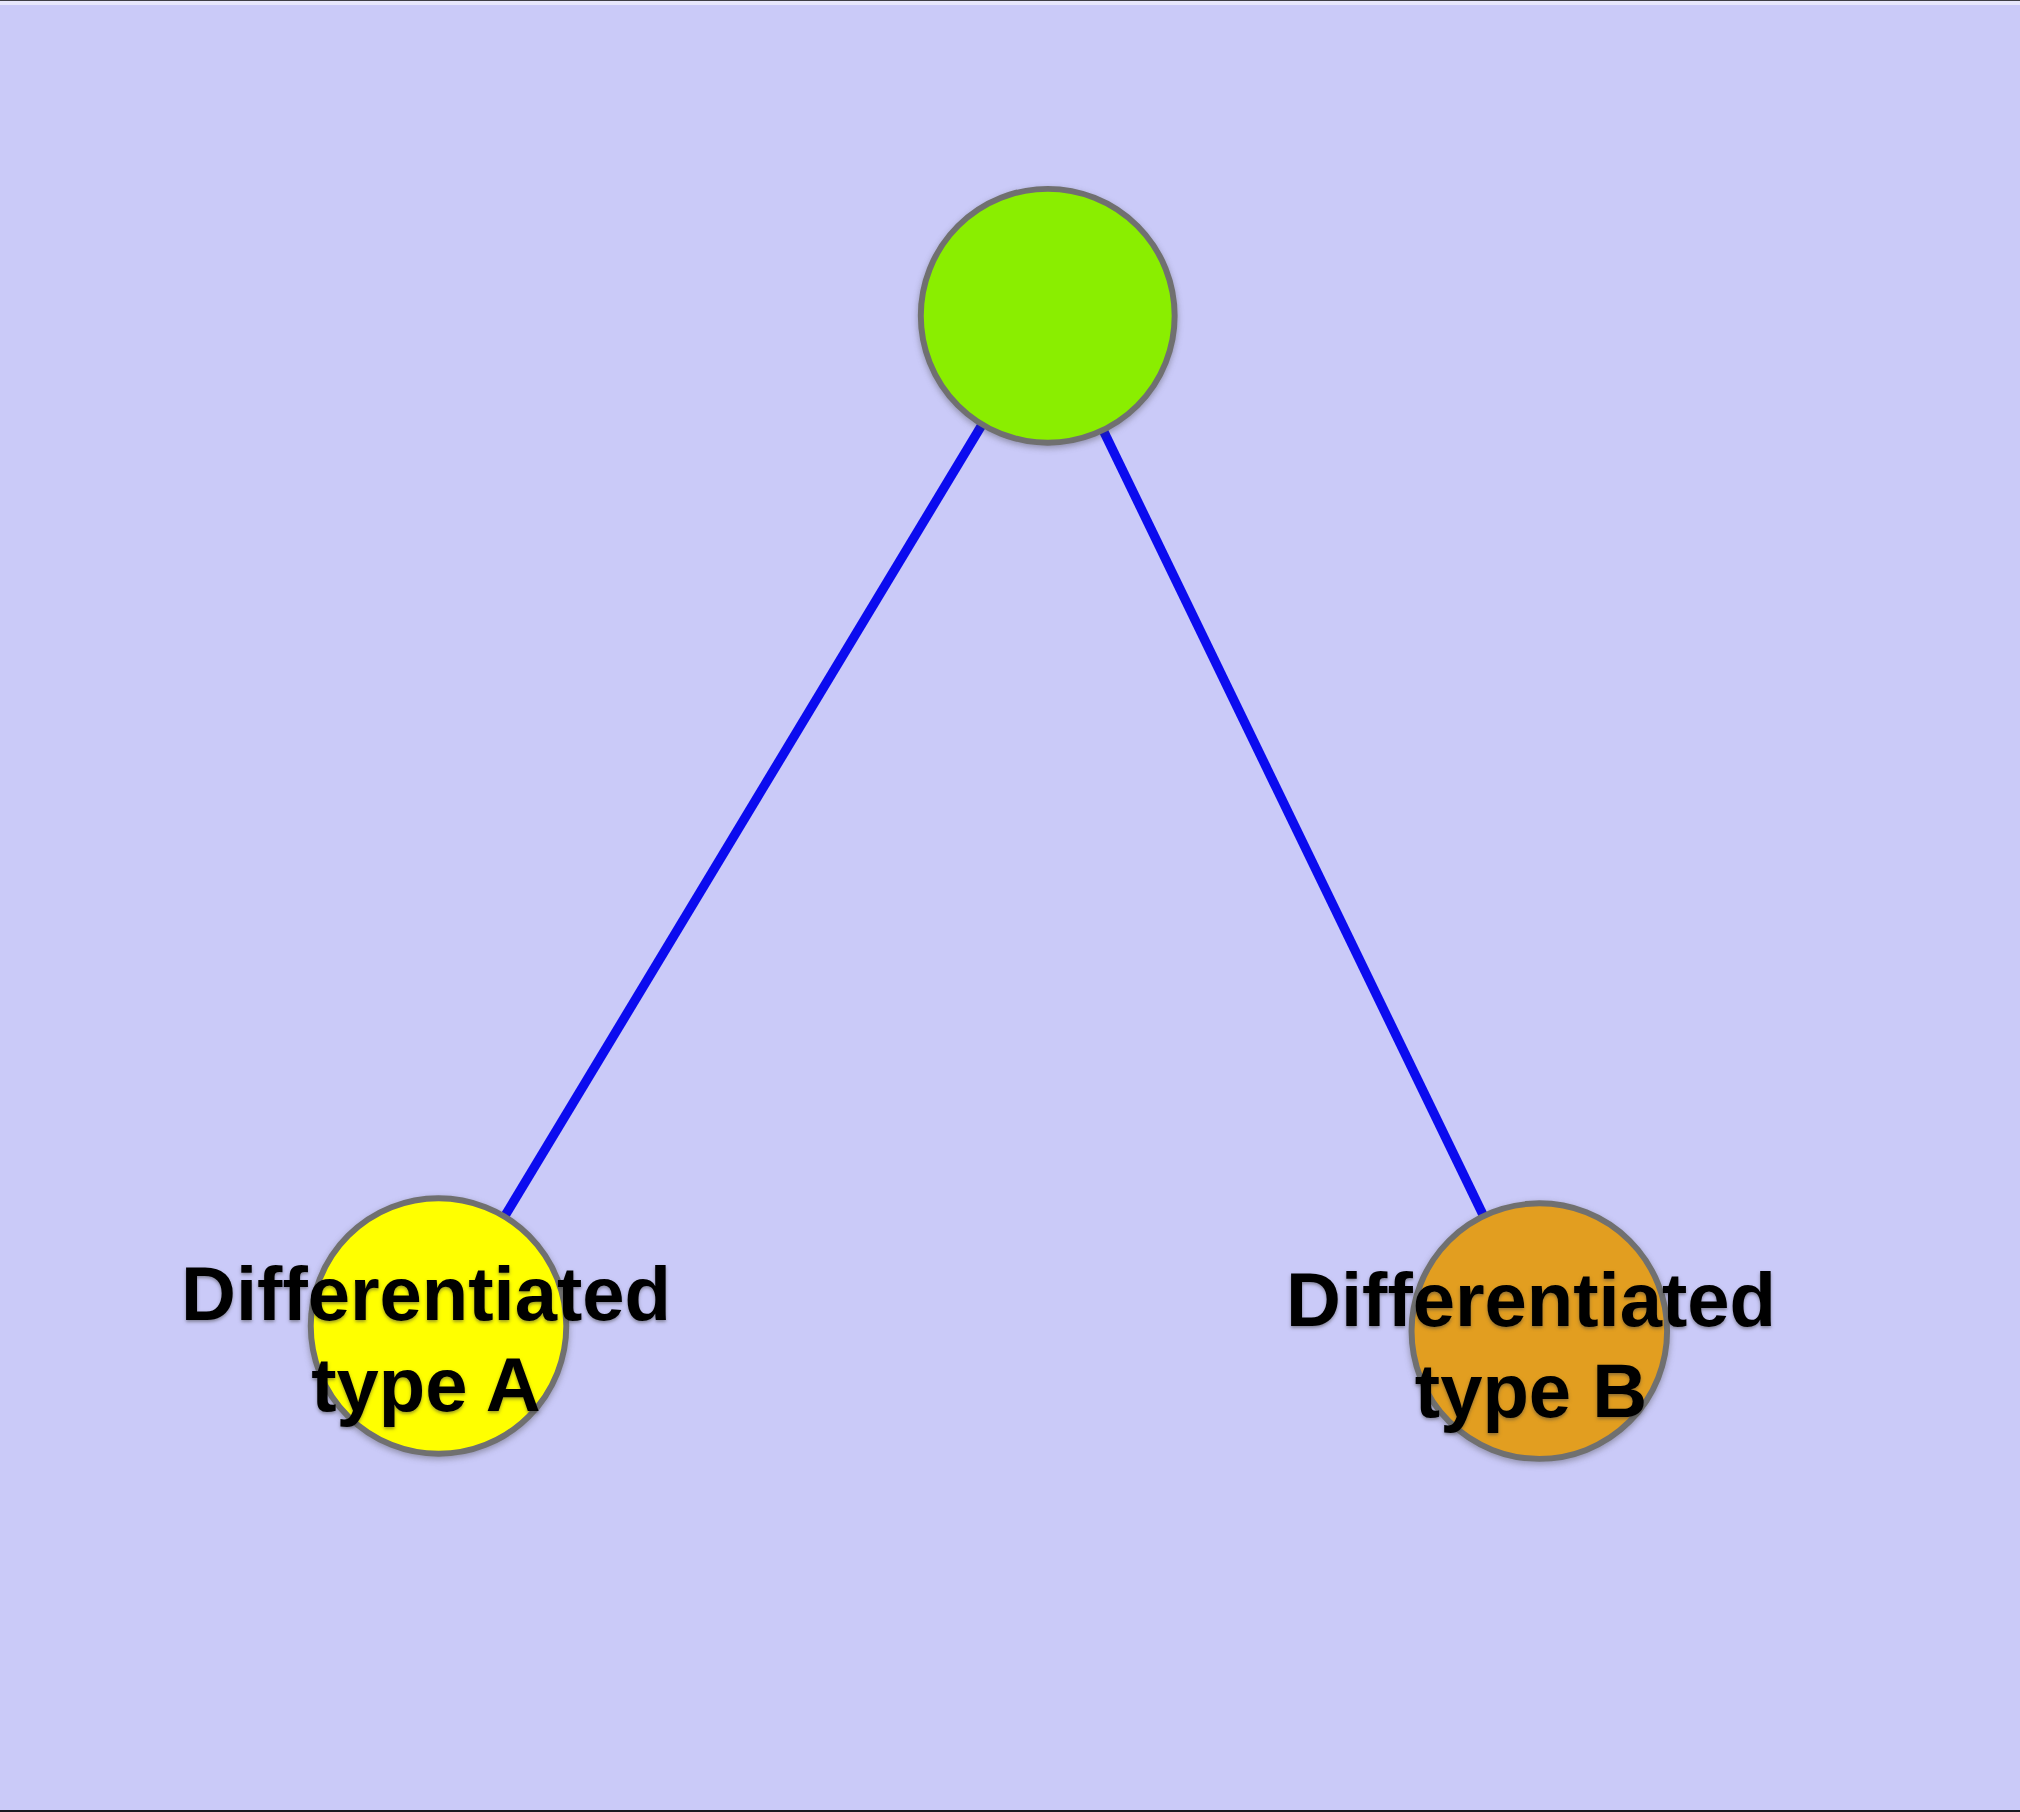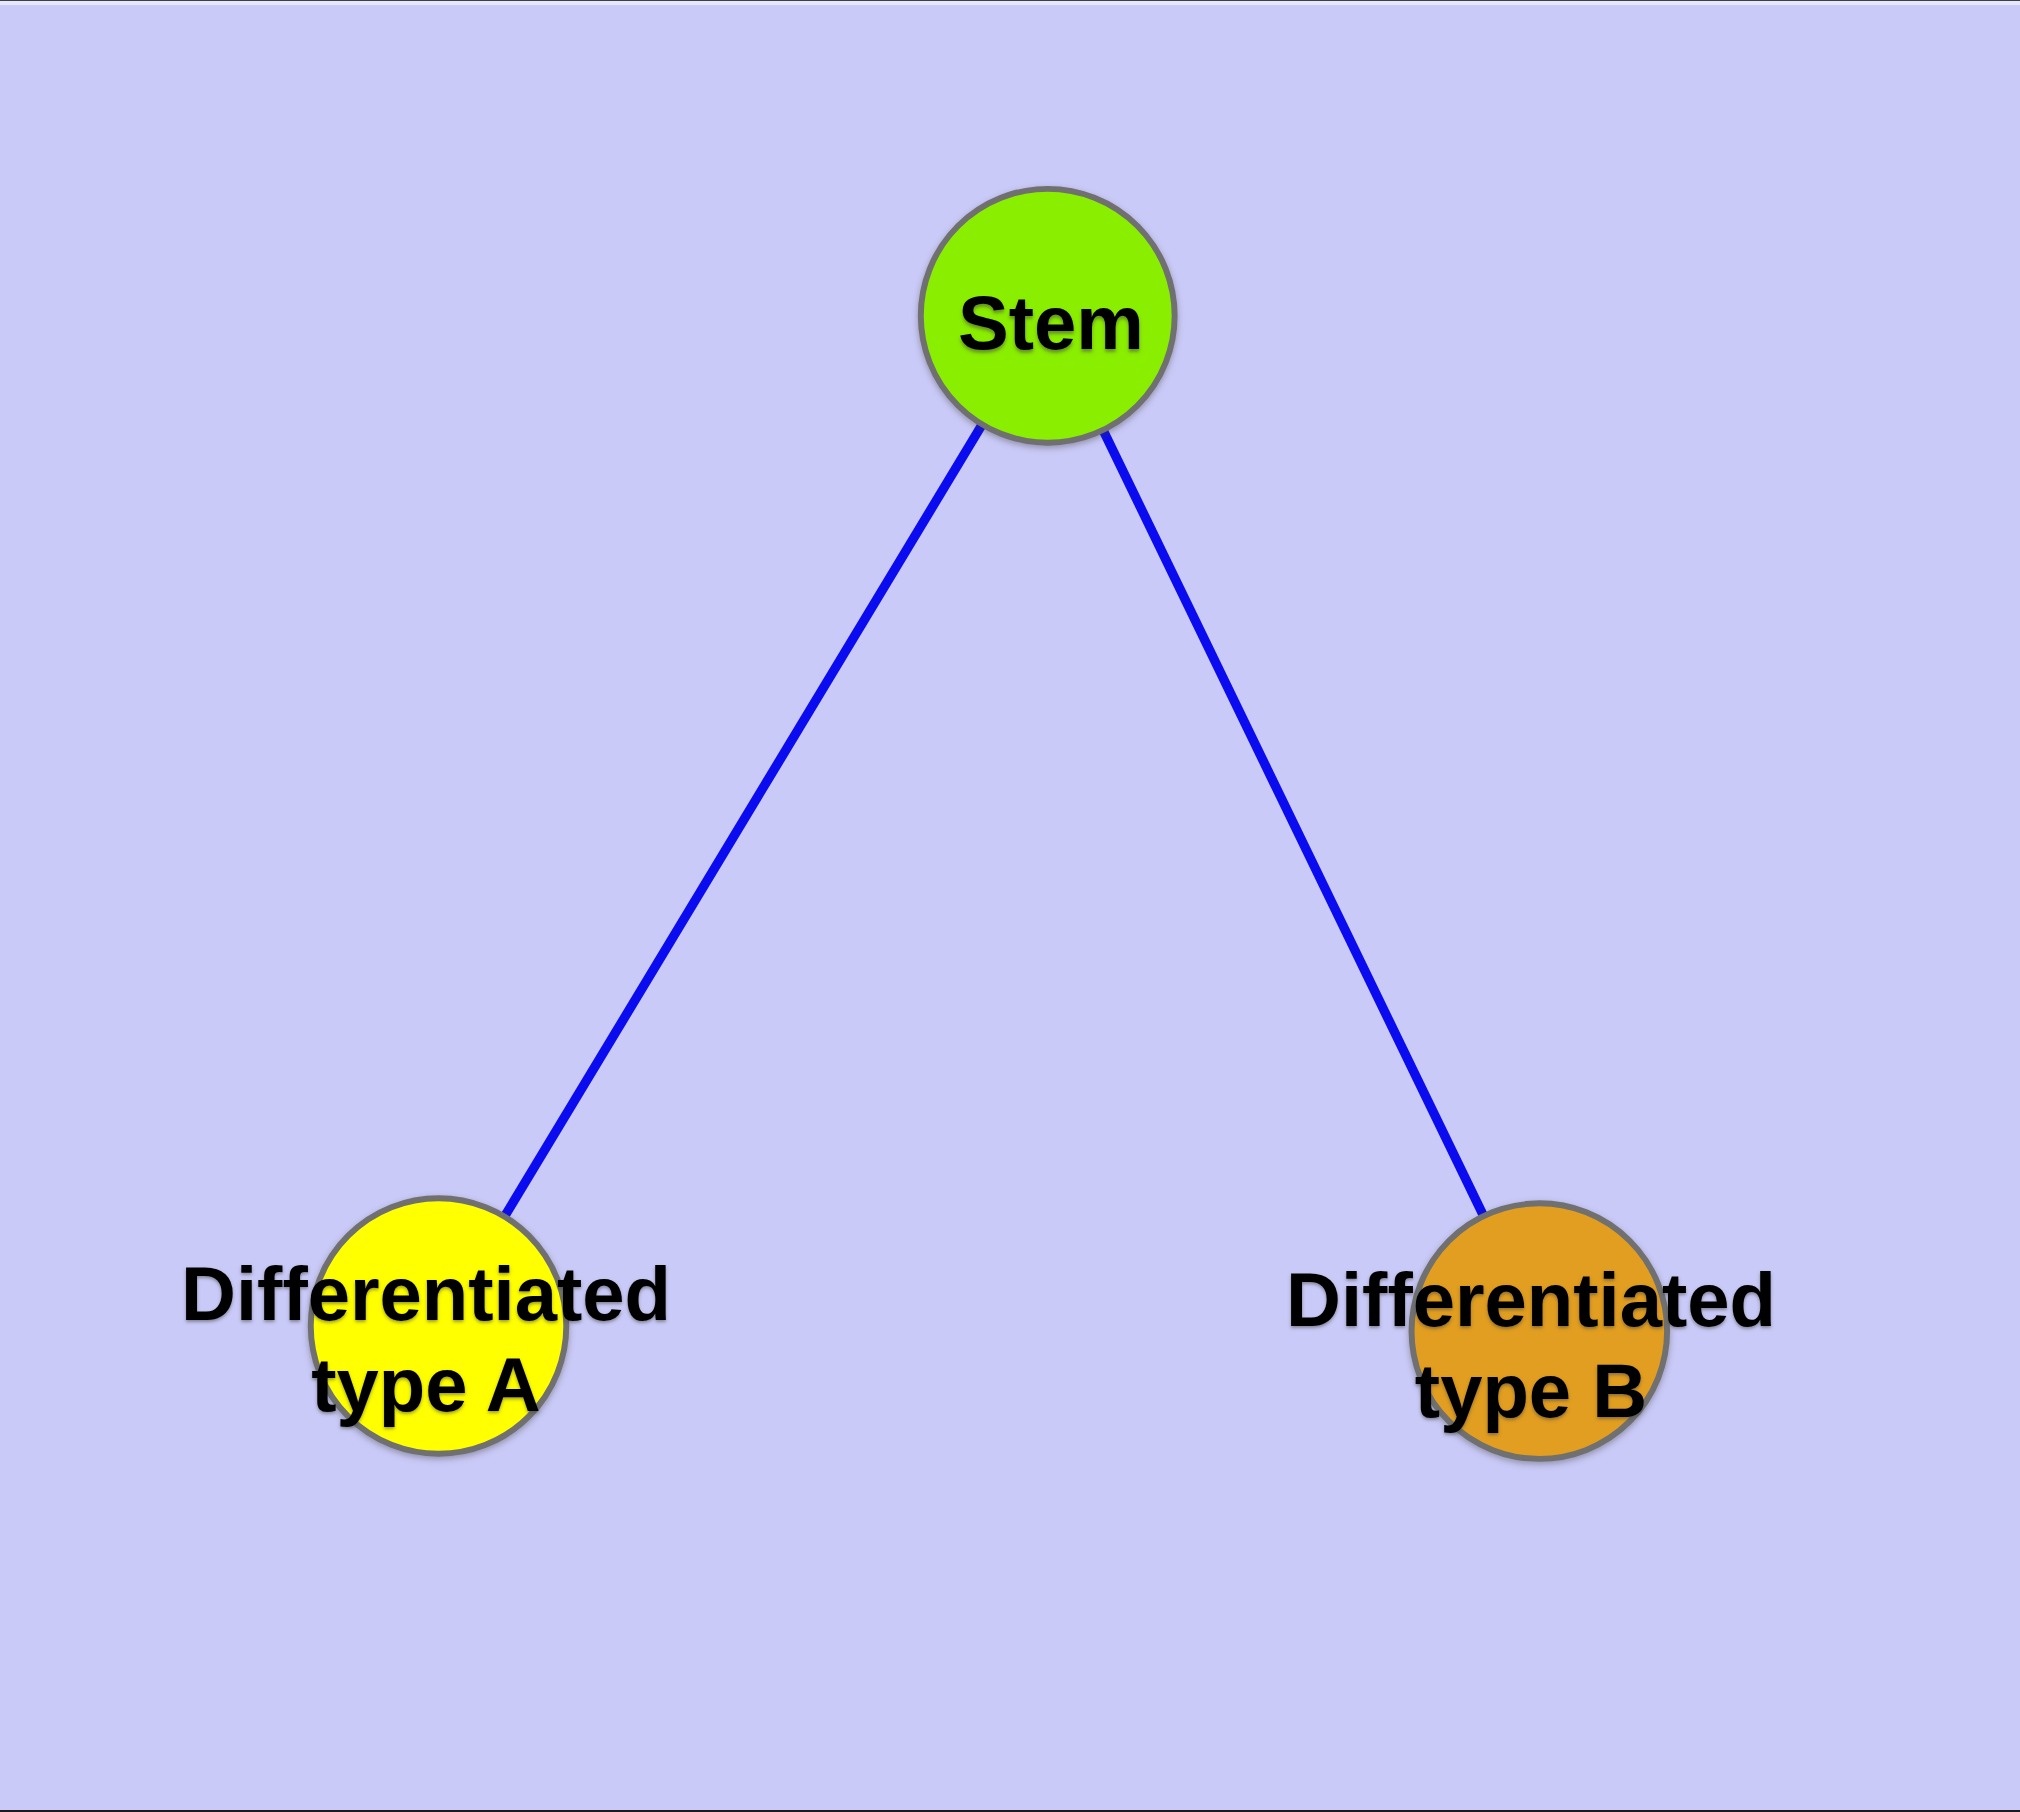--- a/index.html
+++ b/index.html
@@ -65,21 +65,20 @@
 
   <svg class="graph-svg" viewBox="0 0 2384 2138">
     <line class="edge" x1="1236" y1="372" x2="516" y2="1566" stroke="#0B0BEF"></line>
     <line class="edge" x1="1236" y1="372" x2="1817" y2="1572" stroke="#0B0BEF"></line>
 
     <circle class="node-circle" cx="1236" cy="372" r="150" fill="#8AEE00"></circle>
     <circle class="node-circle" cx="516" cy="1566" r="151" fill="#FFFF00"></circle>
     <circle class="node-circle" cx="1817" cy="1572" r="151" fill="#E29E20"></circle>
   </svg>
 
-  <div class="node-label lbl-stem">Stem</div>
 
   <div class="node-label lbl-type-a">Differentiated
 type A</div>
 
   <div class="node-label lbl-type-b">Differentiated
 type B</div>
 
 </div>
 
 

